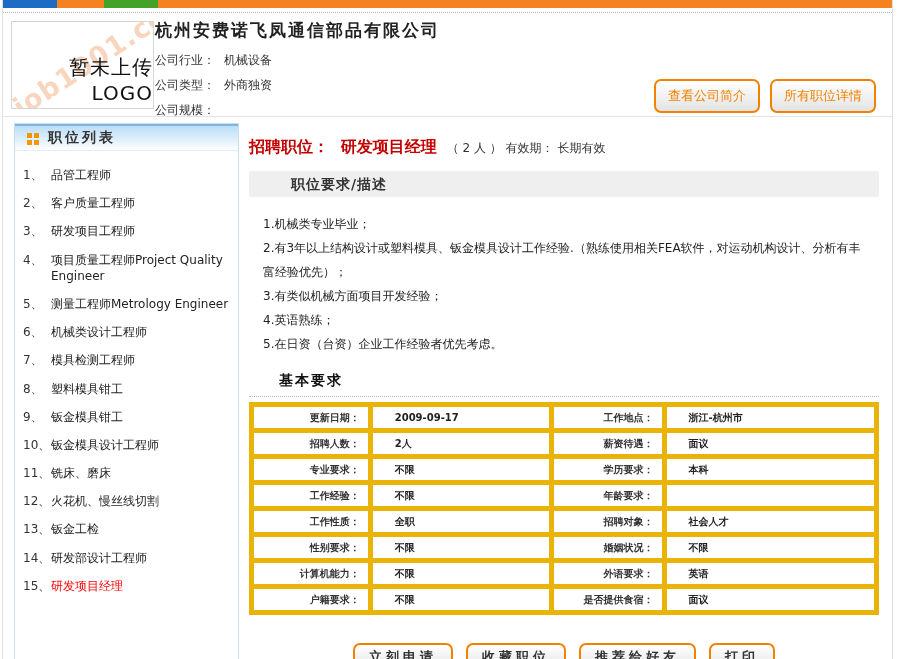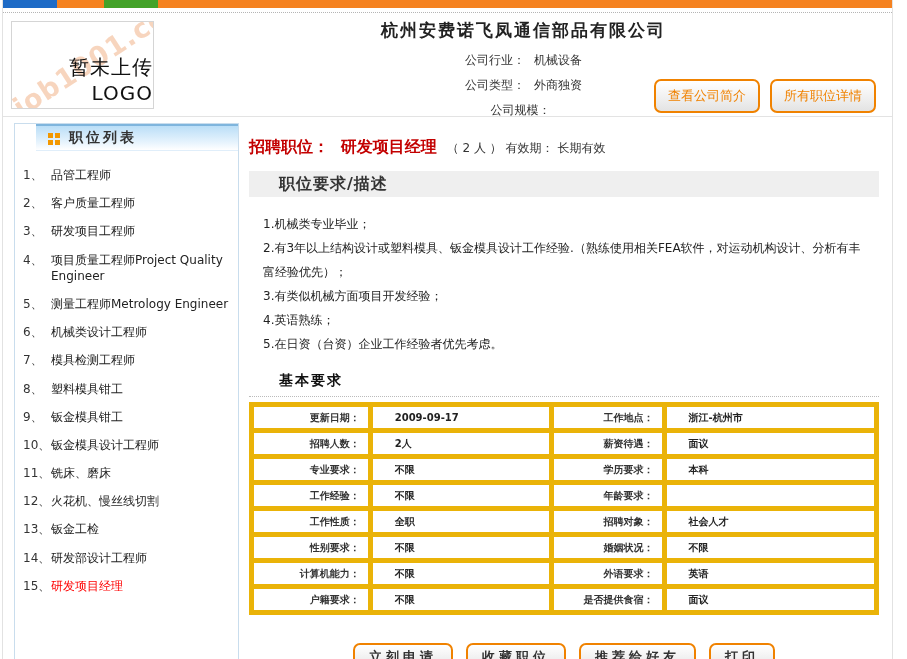--- a/index.html
+++ b/index.html
@@ -22,21 +22,21 @@
 
   
   .header { position:relative; height:104px; border-bottom:1px solid #e3e3e3; }
   .logo-box { position:absolute; left:8px; top:8px; width:143px; height:88px;
               border:1px solid #d5d5d5; background:#fff; overflow:hidden; }
   .watermark { position:absolute; left:-10px; top:26px; width:170px;
                transform:rotate(-33deg); font-size:27px; font-weight:bold;
                color:#f2b38a; opacity:.55; letter-spacing:1px; }
   .logo-text { position:absolute; left:0; top:32px; width:100%; text-align:right;
                font-size:20px; color:#111; letter-spacing:1px; }
-  .hinfo { margin-left:152px; padding-top:6px;text-align:center; }
+  .hinfo { margin-left:152px; padding-top:6px; }
   .company-name { font-size:17px; font-weight:bold; color:#222; letter-spacing:2px;
                   margin-bottom:6px; }
   .hfield { line-height:25px; color:#333;font-family:Liberation Serif, serif; }
   .hfield .hl { margin-right:6px; }
   .hbtns { position:absolute; right:16px; bottom:3px; display:flex; gap:10px; }
 
   
   .obtn { display:inline-block; border:2px solid #f08200; border-radius:7px;
           background:linear-gradient(#ffffff,#eFeFeF 60%,#e3e3e3);
           padding:6px 12px; cursor:pointer; white-space:nowrap; }
@@ -44,38 +44,38 @@
   .obtn.dark-text { color:#333; font-size:13px; font-weight:bold;
                     letter-spacing:4px; padding:3px 14px; }
 
   
   .content { display:flex; height:546px; padding-top:6px; }
   .sidebar { width:225px; margin-left:11px; border:1px solid #c9dded;
              background:#fff; }
   .side-header { height:27px; border-top:2px solid #7fb5dd;
                  background:linear-gradient(#badef7,#e8f4fd 70%,#ffffff);
                  display:flex; align-items:center; padding-left:10px;
-                 border-bottom:1px solid #e0eefa;margin-left:21px; }
+                 border-bottom:1px solid #e0eefa; }
   .grid-icon { width:5px; height:5px; background:#f39800;
                box-shadow:7px 0 0 #f39800, 0 7px 0 #f39800, 7px 7px 0 #f39800;
                margin:-6px 16px 0 2px; }
   .side-title { font-size:14px; font-weight:bold; color:#333; letter-spacing:3px; }
   .side-list { list-style:none; padding:10px 4px 0 6px; }
   .side-item { display:flex; padding:6px 2px; line-height:1.35; cursor:pointer; }
   .side-item .num { width:28px; flex:none; color:#333; }
   .side-item .lbl { flex:1; color:#222; }
   .side-item.active .lbl { color:#fe0000; }
 
   .main { flex:1; margin-left:10px; margin-right:13px; }
   .job-line { margin-top:14px; font-size:12px; color:#333; }
   .job-label, .job-title { color:#c30000; font-weight:bold; font-size:16px; }
   .job-title { margin:0 6px 0 8px; }
   .section-band { margin-top:13px; height:26px; line-height:26px;
-                  background:#efefef; font-size:16px; font-weight:bold;
-                  color:#333; padding-left:30px; letter-spacing:1px; }
+                  background:#efefef; font-size:14px; font-weight:bold;
+                  color:#333; padding-left:42px; letter-spacing:1px; }
   .desc { padding:15px 10px 8px 14px; line-height:24px; color:#222; }
   .basic-title { margin-top:4px; padding:4px 0 6px 30px; font-size:14px;
                  font-weight:bold; color:#111; letter-spacing:2px;
                  border-bottom:1px dotted #bbb; }
   table.basic { width:100%; border-collapse:collapse; margin-top:5px; }
   table.basic td { border:5px solid #eab308; height:26px; font-size:10px;font-weight:bold; }
   td.lab { text-align:right; padding-right:8px; color:#333; background:#fff; }
   td.val { text-align:left; padding-left:22px; color:#222; }
   .c1 { width:19%; } .c2 { width:29%; } .c3 { width:18%; } .c4 { width:34%; }
 

